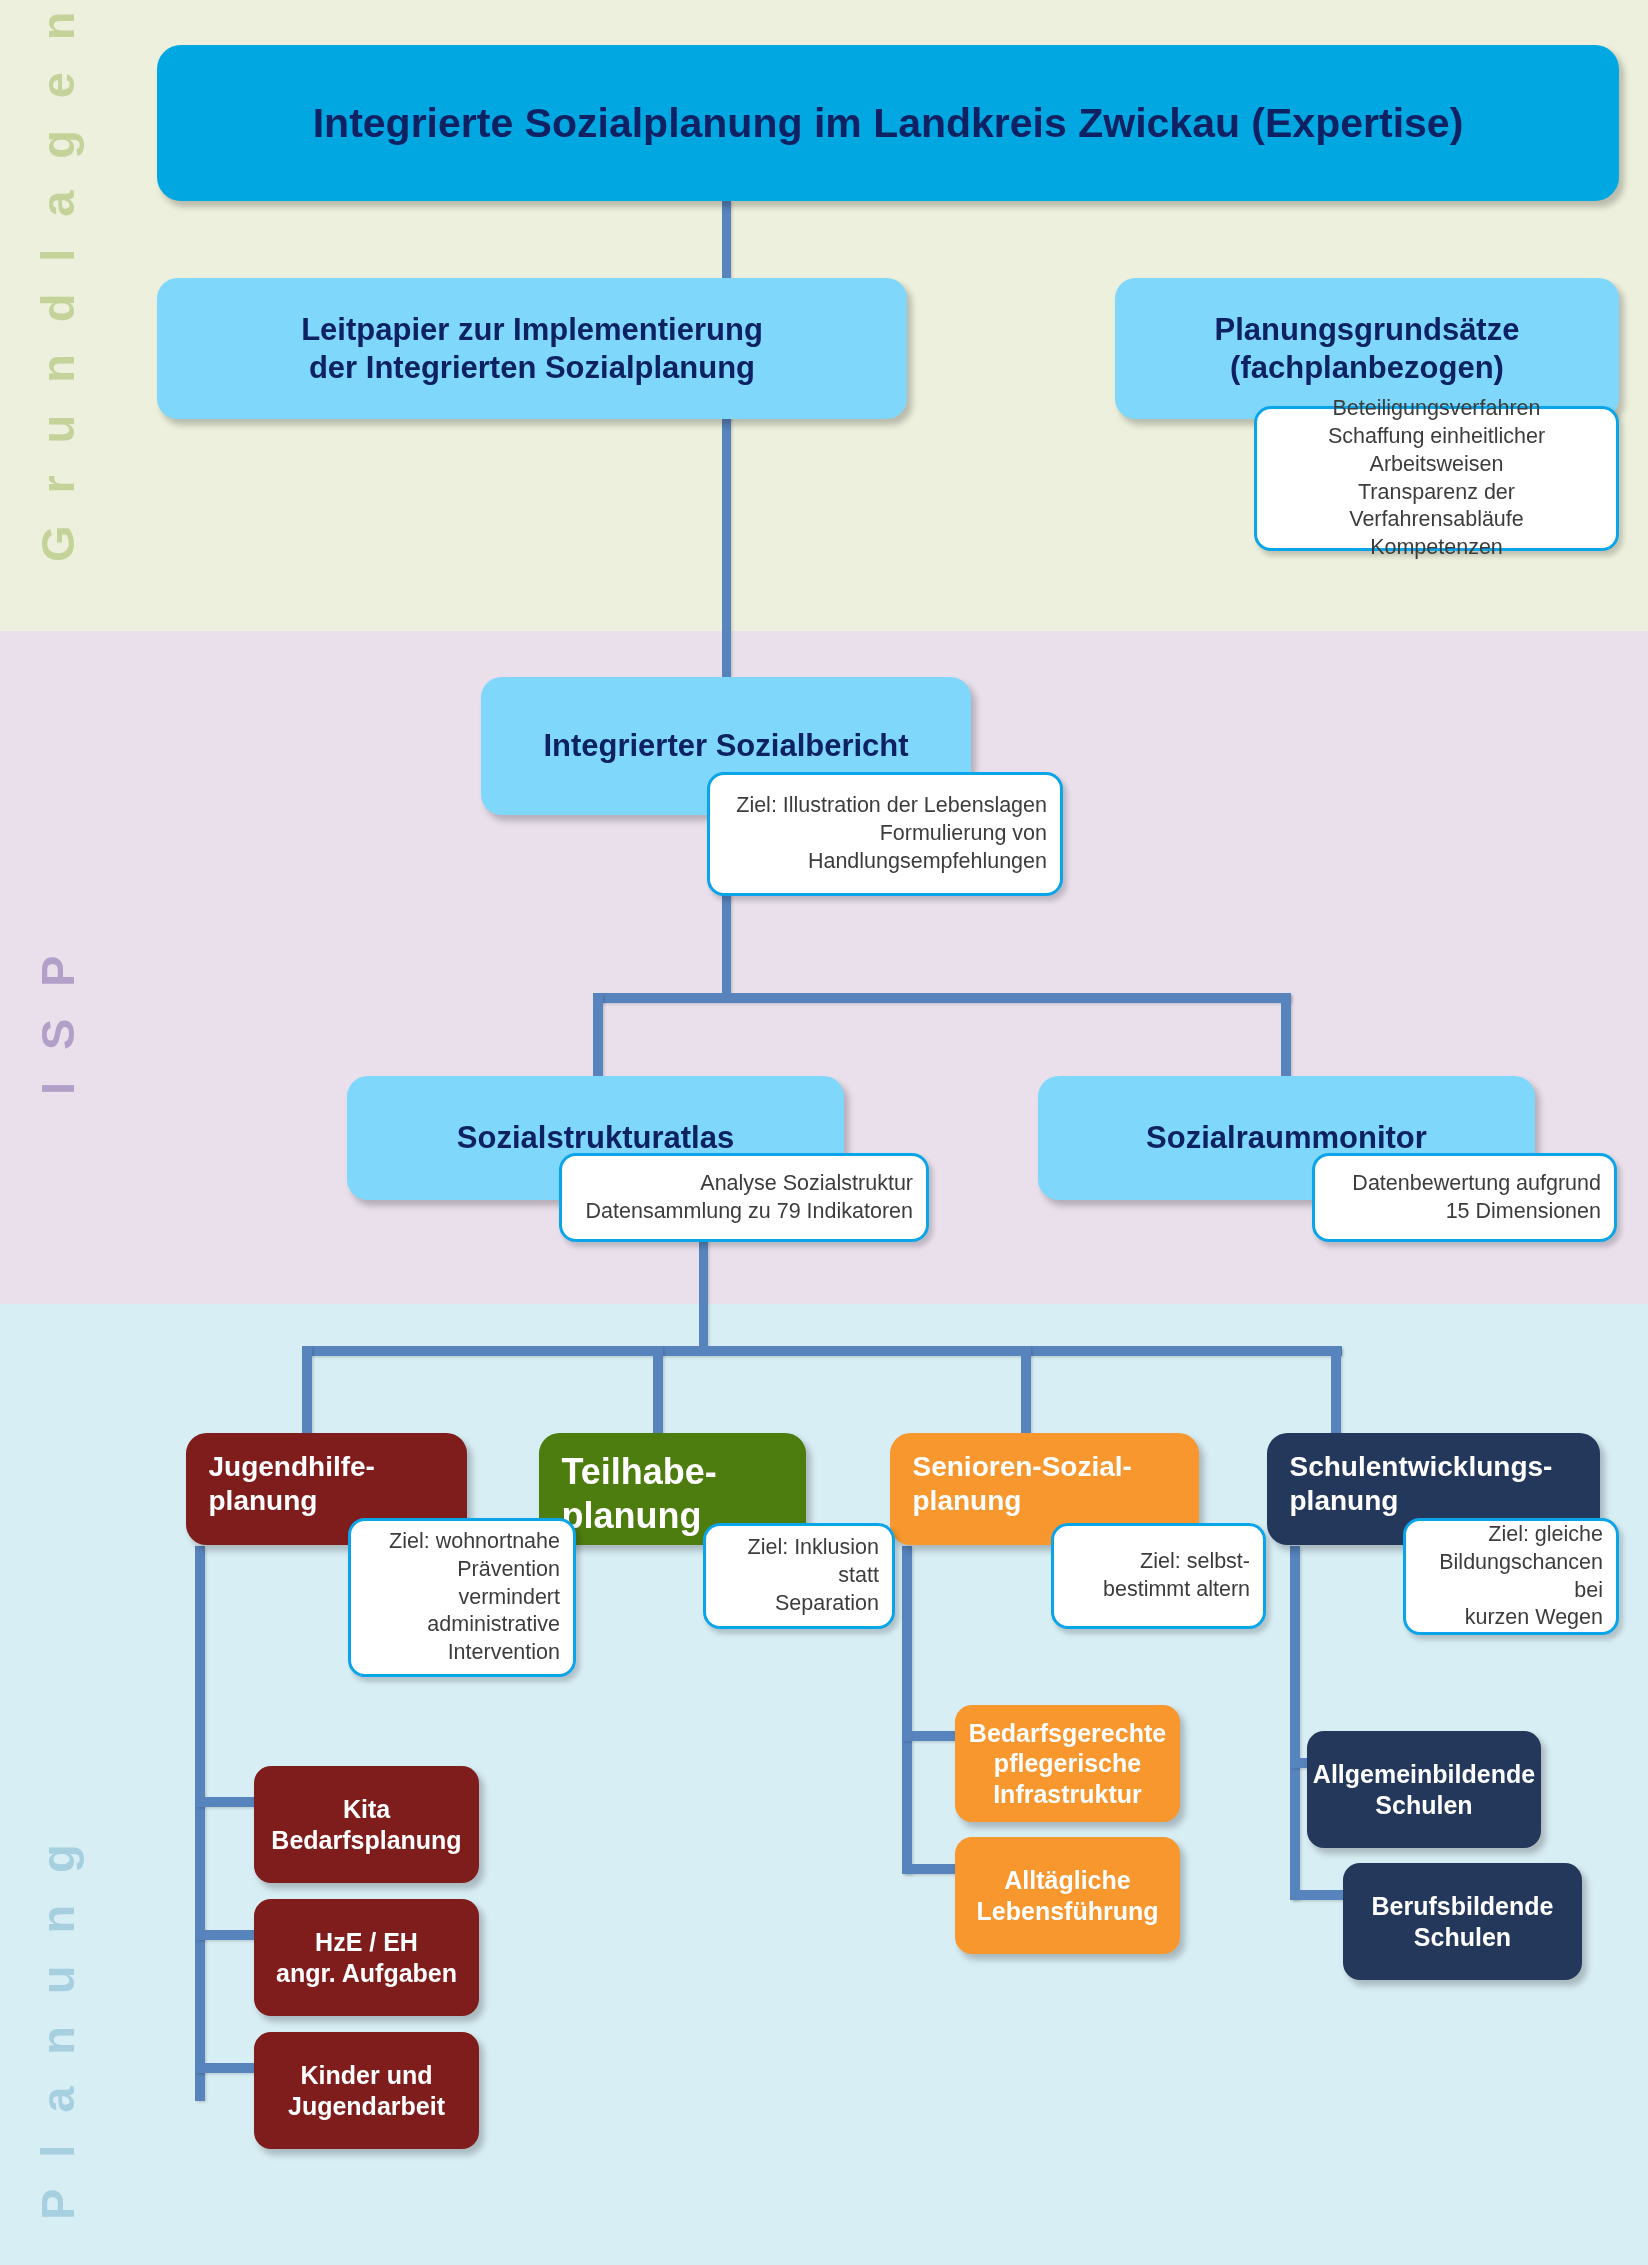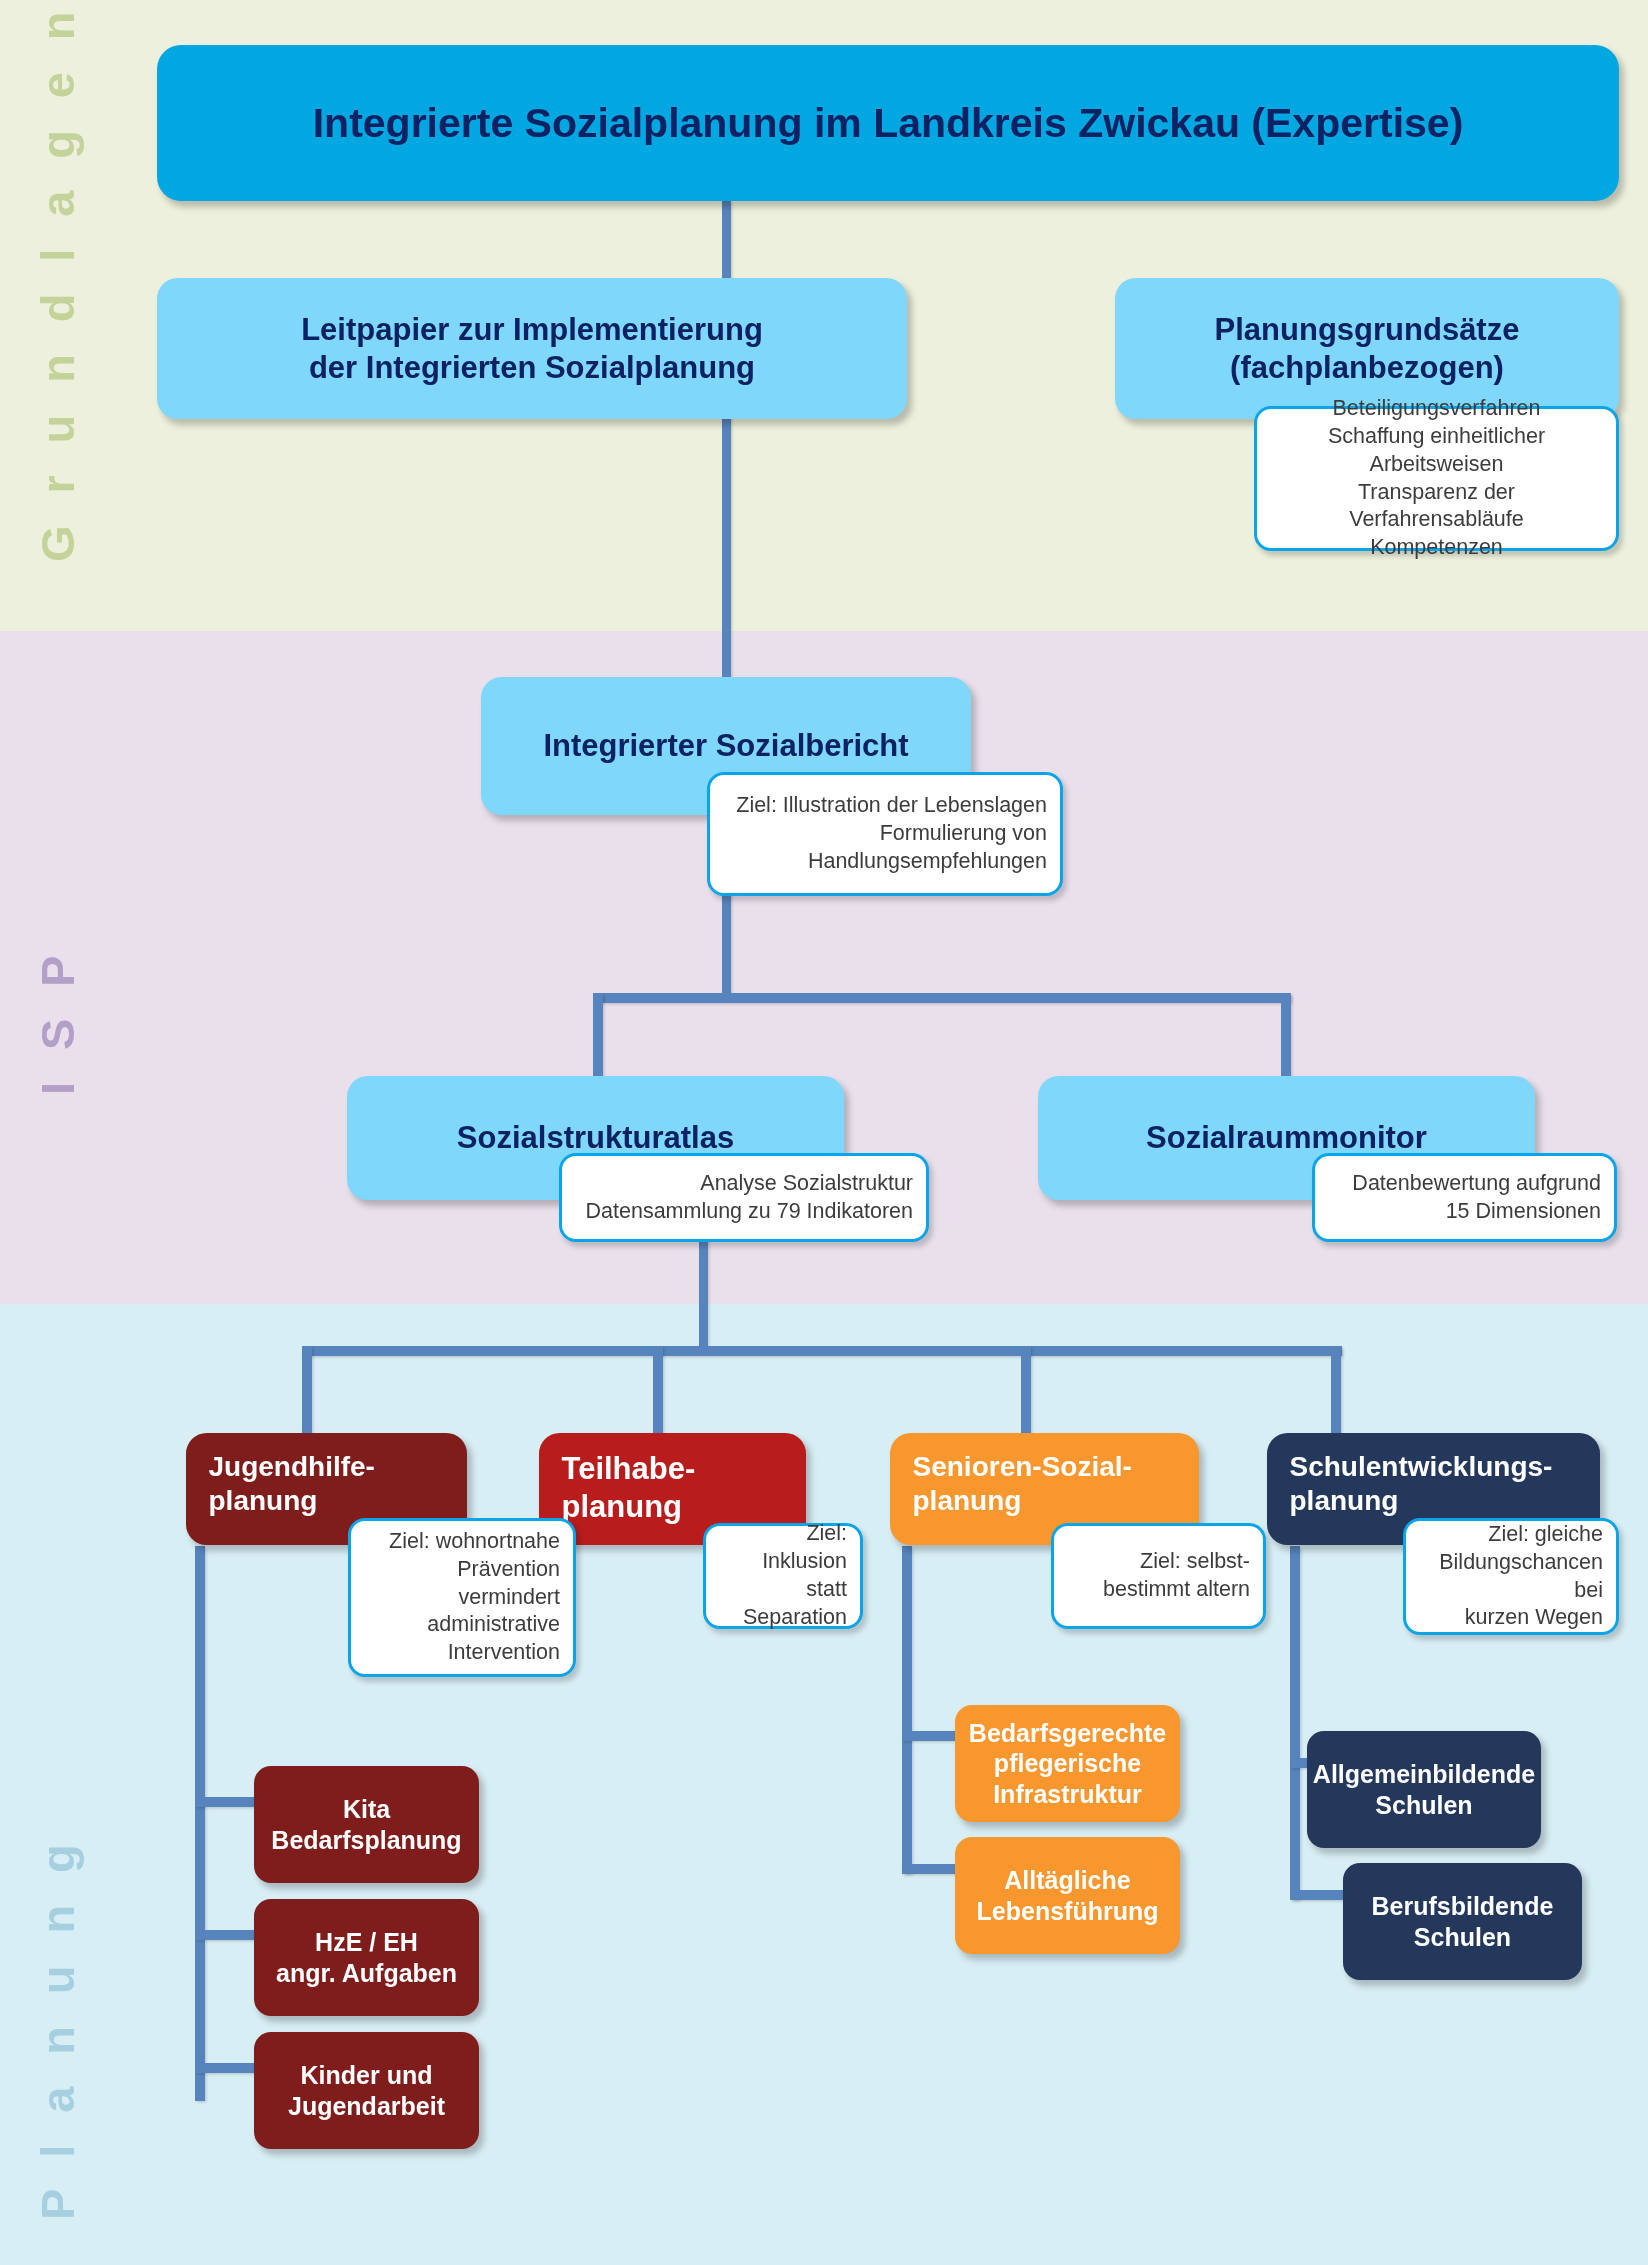--- a/index.html
+++ b/index.html
@@ -42,21 +42,21 @@
     box-sizing:border-box;
     box-shadow:4.7px 5.6px 6.6px rgba(0,0,0,.22);
     font-weight:bold;
     line-height:1.22;
   }
   .node.title{
     background:#00a7e1;color:#0d2163;font-size:41px;border-radius:24px;
   }
   .node.lightblue{background:#7fd8fb;color:#0d2163;font-size:31px;}
   .node.olive{background:#7f1d1d;color:#ffffff;font-size:28px;}
-  .node.teal{background:#b91c1c;color:#ffffff;font-size:31px;}
+  .node.teal{background:#4d7c0f;color:#ffffff;font-size:36px;}
   .node.orange{background:#f8972e;color:#ffffff;font-size:28px;}
   .node.navy{background:#24385c;color:#ffffff;font-size:28px;}
   .node.leftalign{justify-content:flex-start;text-align:left;align-items:flex-start;padding:17px 19px 0 22.5px;}
   .node.sub{font-size:25px;border-radius:17px;margin-top:23px;}
 
   
   .callout{
     position:absolute;
     background:#ffffff;
     border:3.7px solid #0aa5e8;
@@ -155,21 +155,21 @@
 
   <div class="node navy leftalign" style="left:1267px;top:1433px;width:333px;height:112px;white-space:pre-line;">Schulentwicklungs-
 planung</div>
 
   <div class="callout" style="left:348px;top:1518px;width:228px;height:159px;">Ziel: wohnortnahe
 Prävention
 vermindert
 administrative
 Intervention</div>
 
-  <div class="callout" style="left:703px;top:1523px;width:160px;height:106px;">Ziel: Inklusion
+  <div class="callout" style="left:703px;top:1523px;width:192px;height:106px;">Ziel: Inklusion
 statt
 Separation</div>
 
   <div class="callout" style="left:1051px;top:1523px;width:215px;height:106px;">Ziel: selbst-
 bestimmt altern</div>
 
   <div class="callout" style="left:1403px;top:1518px;width:216px;height:117px;">Ziel:  gleiche
 Bildungschancen bei
 kurzen Wegen</div>
 

